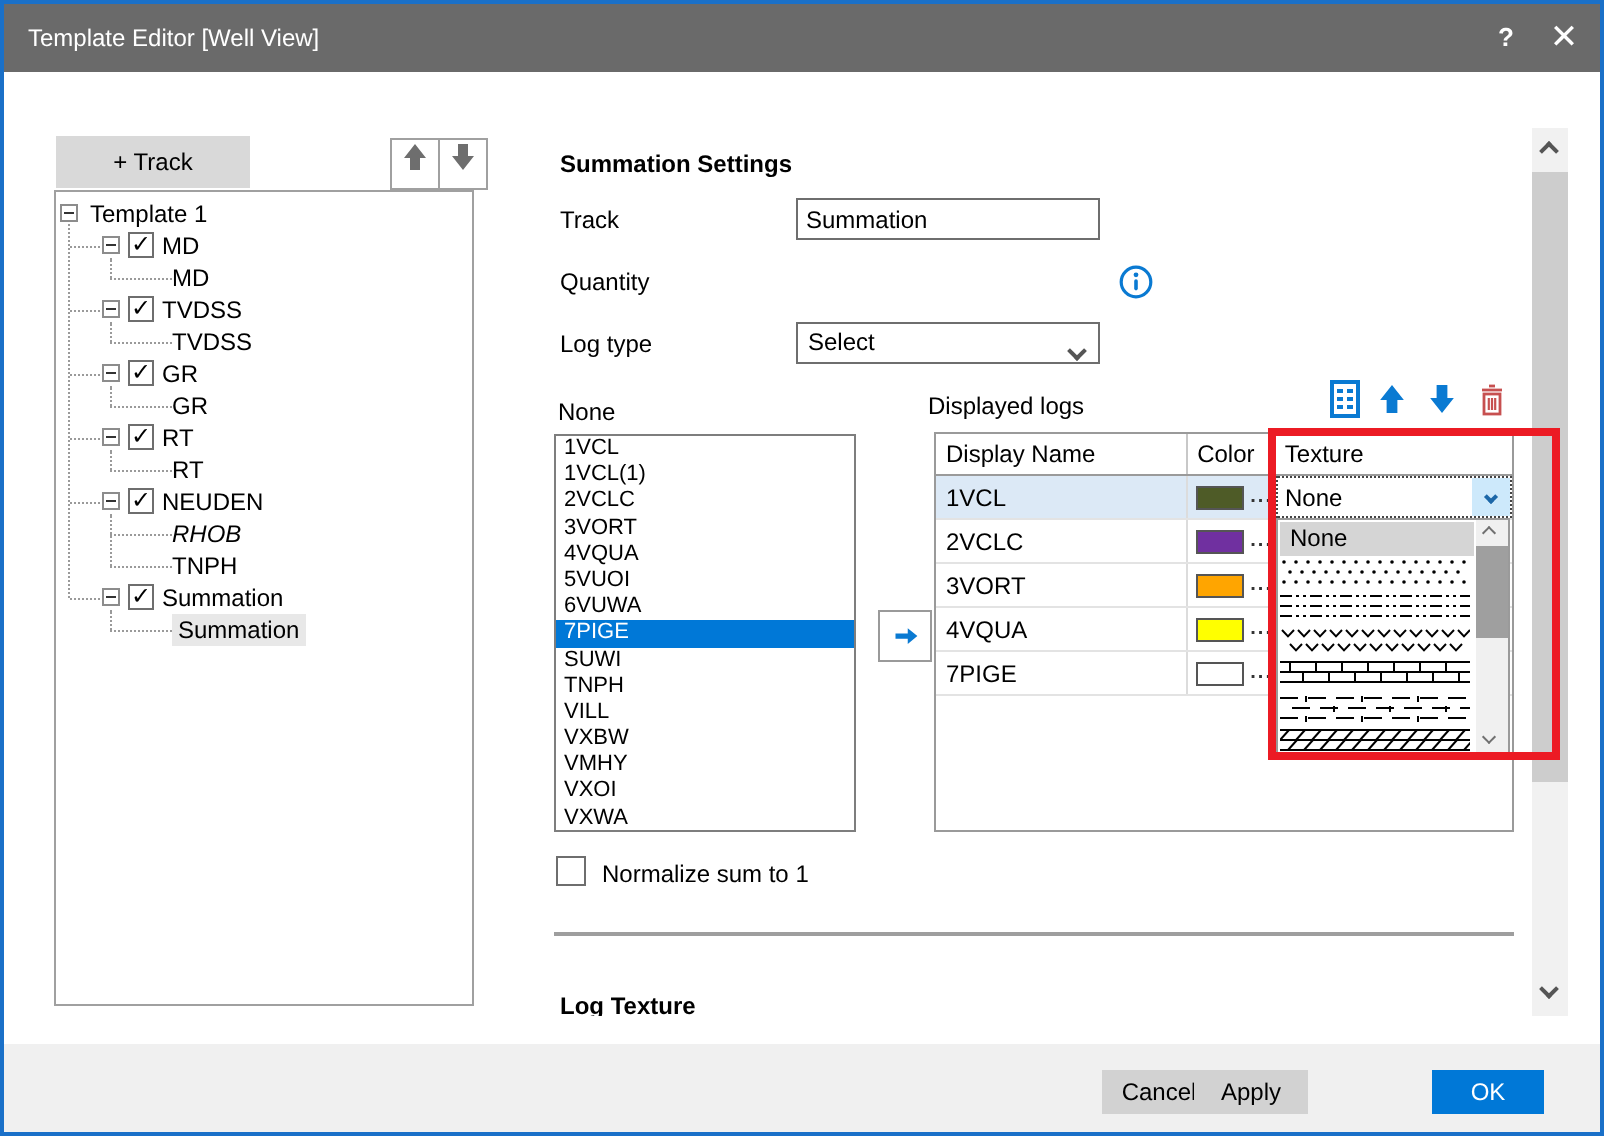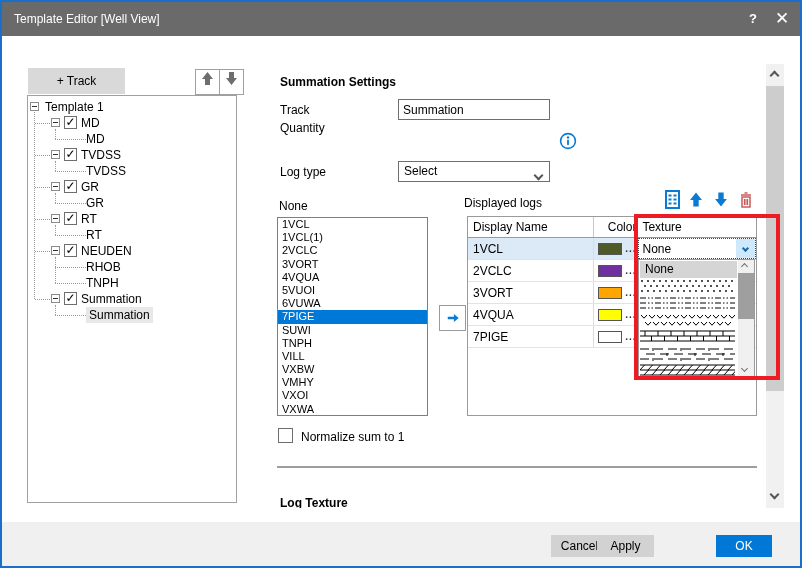--- a/index.html
+++ b/index.html
@@ -167,42 +167,42 @@
       <div class="trow" style="left: 0px; top: 131px; width: 208px;">
         <div style="position: absolute; left: 58px;">RT</div>
       </div>
       <div class="trow" style="left: 0px; top: 147px; width: 208px;">
         <div class="expander" style="left: 23px; top: 3px;">
           <div class="minus"></div>
         </div>
         <div class="cbx" style="left: 36px; top: 1px;">✓</div>
         <div style="position: absolute; left: 53px;">NEUDEN</div>
       </div>
-      <div class="trow" style="left: 0px; top: 163px; width: 208px;">
+      <div class="trow" style="left: 0px; top: 163px; width: 208px; font-style: italic;">
         <div style="position: absolute; left: 58px;">RHOB</div>
       </div>
       <div class="trow" style="left: 0px; top: 179px; width: 208px;">
         <div style="position: absolute; left: 58px;">TNPH</div>
       </div>
       <div class="trow" style="left: 0px; top: 195px; width: 208px;">
         <div class="expander" style="left: 23px; top: 3px;">
           <div class="minus"></div>
         </div>
         <div class="cbx" style="left: 36px; top: 1px;">✓</div>
         <div style="position: absolute; left: 53px;">Summation</div>
       </div>
       <div class="trow" style="left: 0px; top: 211px; width: 208px;">
         <div class="sel-child" style="position: absolute; left: 58px;">Summation</div>
       </div>
     </div>
 
   <div class="abs h1" style="left:280px;top:75px">Summation Settings</div>
   <div class="lbl" style="left:280px;top:103px">Track</div>
   <input class="txt" style="left: 398px; top: 99px;" value="Summation">
-  <div class="lbl" style="left:280px;top:121px">Quantity</div>
+  <div class="lbl" style="left:280px;top:134px">Quantity</div>
   <svg class="abs" style="left:559px;top:132px" width="18" height="18" viewBox="0 0 18 18">
     <circle cx="9" cy="9" r="7.4" fill="none" stroke="#0a7ad2" stroke-width="1.6"></circle>
     <circle cx="9" cy="5.4" r="1.2" fill="#0a7ad2"></circle>
     <rect x="8.1" y="7.6" width="1.8" height="5.6" rx="0.9" fill="#0a7ad2"></rect>
   </svg>
   <div class="lbl" style="left:280px;top:165px">Log type</div>
   <div class="combo" style="left:398px;top:161px">
     <span>Select</span>
     <span class="chevwrap"><span class="chev down"></span></span>
   </div>
@@ -249,21 +249,21 @@
     </svg>
   <svg class="abs" style="left:739px;top:191px" width="14" height="18" viewBox="0 0 14 18">
     <path d="M2 4 H12" stroke="#c75050" stroke-width="1.4" fill="none"></path>
     <path d="M5.5 2 H8.5" stroke="#c75050" stroke-width="1.4" fill="none"></path>
     <rect x="3" y="6" width="8" height="10" fill="none" stroke="#c75050" stroke-width="1.4"></rect>
     <path d="M5.4 8 V14 M7 8 V14 M8.6 8 V14" stroke="#c75050" stroke-width="1.1" fill="none"></path>
   </svg>
   <div class="abs dl-table" id="dlTable">
       <div class="dl-head">
         <div class="hc" style="width: 126px;">Display Name</div>
-        <div class="hc" style="width: 44px; text-align: right;">Color</div>
+        <div class="hc" style="width: 44px;">Color</div>
         <div class="hc" style="width: 119px;">Texture</div>
       </div>
       <div class="dl-row sel">
         <div class="c" style="width: 126px; padding-left: 5px;">1VCL</div>
         <div class="c" style="width: 44px;">
           <div class="swatch" style="background: rgb(78, 91, 39);"></div>
           <div class="more">...</div>
         </div>
         <div class="c" style="width: 119px;">
           <div class="tex-combo">

